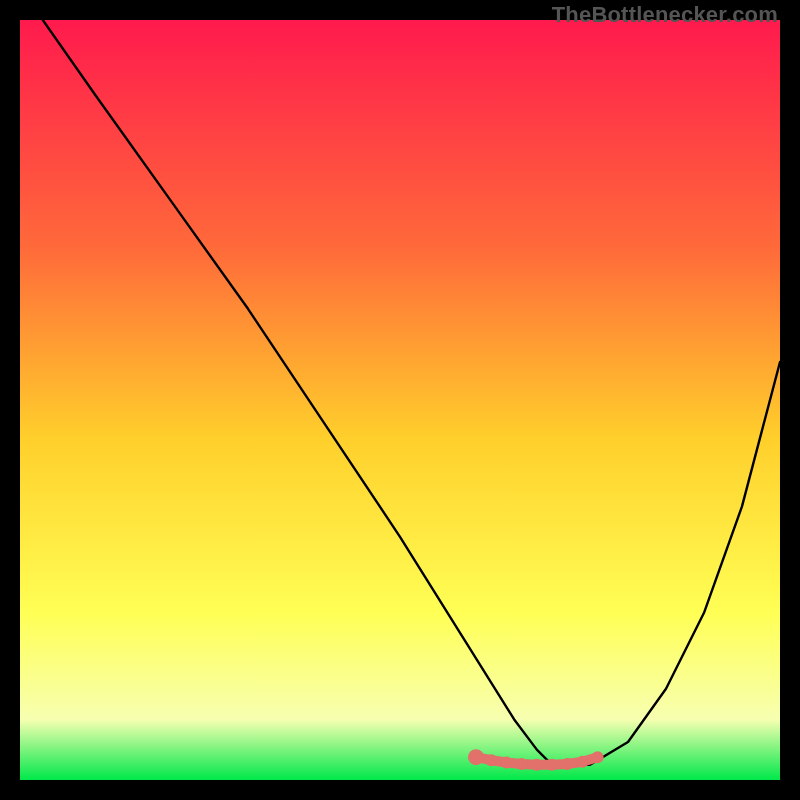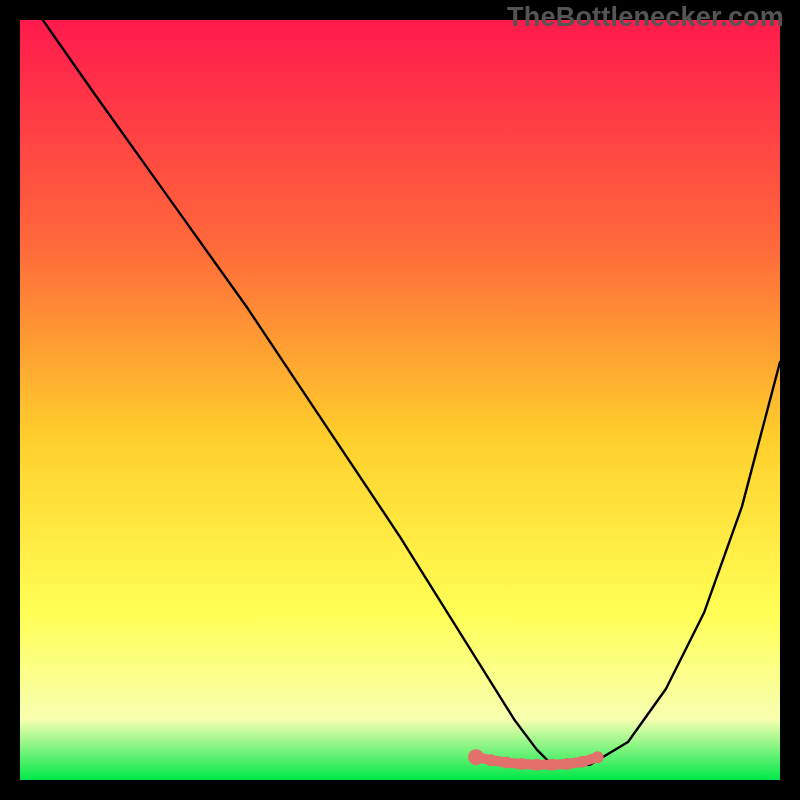--- a/index.html
+++ b/index.html
@@ -22,23 +22,23 @@
   .plot {
     position: absolute;
     left: 0;
     top: 0;
     width: 760px;
     height: 760px;
   }
   .watermark {
     position: absolute;
     top: 2px;
-    right: 16px;
+    right: 22px;
     color: #555;
-    font-size: 27px;
+    font-size: 22px;
     font-weight: 600;
     letter-spacing: 0.2px;
     user-select: none;
   }
 </style>
 </head>
 <body>
 
 <div class="frame">
   <svg class="plot" viewBox="0 0 760 760" preserveAspectRatio="none">

